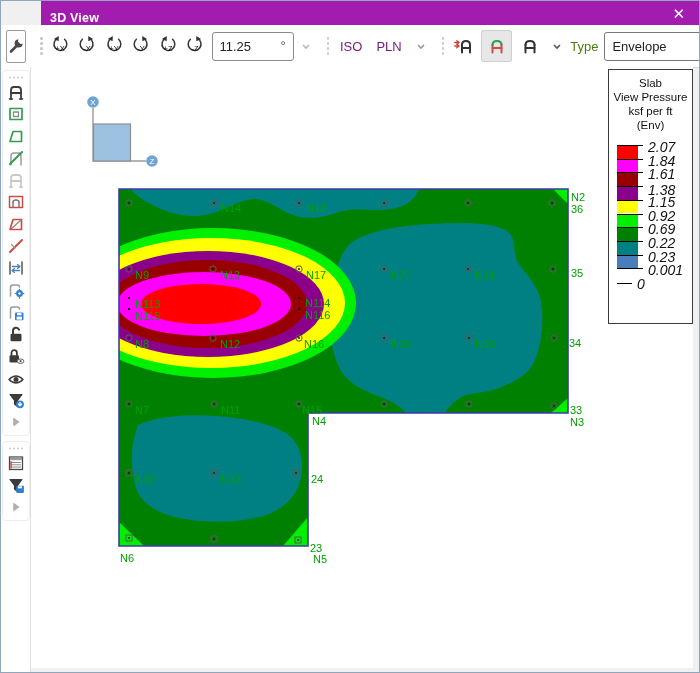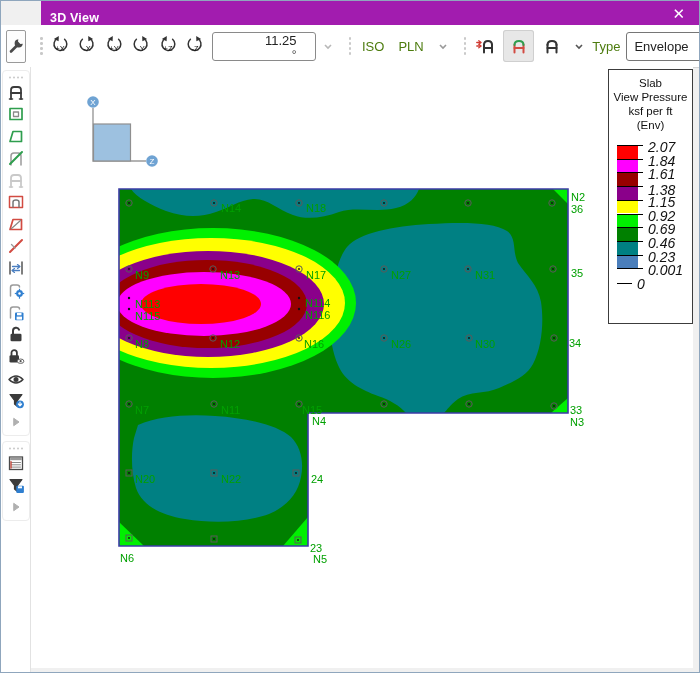--- a/index.html
+++ b/index.html
@@ -14,25 +14,25 @@
     display:flex;align-items:center;padding:0 4px;}
   .tb-group{display:flex;align-items:center;height:36px;padding:0 3px;}
   .tb-sep{width:1px;height:32px;background:#e3e3e3;margin:0 2px;}
   .grip-v{display:flex;flex-direction:column;gap:2.5px;margin:0 4px 0 2px;}
   .grip-v i{width:2.5px;height:2.5px;border-radius:50%;background:#c9c9c9;display:block;}
   .tb-btn{border:none;background:none;height:30px;min-width:27px;padding:1px 2px;display:flex;align-items:center;
     justify-content:center;border-radius:3px;color:#333;}
   .tb-btn.active{background:#e7e7e7;box-shadow:inset 0 0 0 1px #cfcfcf;}
   .wrench-btn{width:27px;height:31px;border:1px solid #9a9a9a;background:#fdfdfd;border-radius:2px;
     display:flex;align-items:center;justify-content:center;margin:0 5px 0 1px;}
-  .angle-box{width:66px;height:27px;border:1px solid #8a8a8a;border-radius:3px;display:flex;align-items:flex-end;
-    padding:0 18px;font-size:13px;color:#222;background:#fff;margin-left:3px;flex-direction:column;}
+  .angle-box{width:66px;height:27px;border:1px solid #8a8a8a;border-radius:3px;display:flex;align-items:center;
+    padding:0 7px;font-size:13px;color:#222;background:#fff;margin-left:3px;}
   .angle-box .unit{margin-left:auto;font-size:12px;color:#444;}
   .chev-sm{width:18px;height:22px;display:flex;align-items:center;justify-content:center;margin-left:3px;}
-  .txt-btn{font-size:13px;color:#4d7c0f;padding:4px 7px;border:none;background:none;border-radius:3px;}
+  .txt-btn{font-size:13px;color:#701a75;padding:4px 7px;border:none;background:none;border-radius:3px;}
   .type-label{font-size:13px;color:#4d7c0f;margin:0 6px 0 4px;}
   .select-box{width:104px;height:27px;border:1px solid #767676;border-radius:3px;background:#fff;display:flex;
     align-items:center;padding:0 7px;font-size:13px;color:#222;}
   
   .sidebar{position:absolute;left:0;top:66px;bottom:0;width:30px;background:#fff;border-right:1px solid #e2e2e2;
     display:flex;flex-direction:column;align-items:center;padding-top:3px;box-sizing:border-box;}
   .sb-group{border:1px solid #ececec;border-radius:4px;background:#fff;display:flex;flex-direction:column;
     align-items:center;padding:2px 0;margin-bottom:5px;width:26px;}
   .sb-icon{width:22px;height:22px;display:flex;align-items:center;justify-content:center;}
   .sb-icon.grip{height:8px;}
@@ -582,21 +582,21 @@
         <div class="lg-tick" style="top:54.8px"></div>
         <div class="lg-val" style="top:48.8px">1.15</div>
         <div class="lg-swatch" style="top:68.5px;background:#00F000"></div>
         <div class="lg-tick" style="top:68.5px"></div>
         <div class="lg-val" style="top:62.5px">0.92</div>
         <div class="lg-swatch" style="top:82.19999999999999px;background:#008000"></div>
         <div class="lg-tick" style="top:82.19999999999999px"></div>
         <div class="lg-val" style="top:76.19999999999999px">0.69</div>
         <div class="lg-swatch" style="top:95.89999999999999px;background:#008083"></div>
         <div class="lg-tick" style="top:95.89999999999999px"></div>
-        <div class="lg-val" style="top:89.89999999999999px">0.46</div>
+        <div class="lg-val" style="top:89.89999999999999px">0.22</div>
         <div class="lg-swatch" style="top:109.6px;background:#4A7EBB"></div>
         <div class="lg-tick" style="top:109.6px"></div>
         <div class="lg-val" style="top:103.6px">0.23</div>
         <div class="lg-tick" style="top:123.3px"></div>
         <div class="lg-val" style="top:117.3px">0.001</div>
         <div class="lg-zero-line" style="top:138.3px"></div>
         <div class="lg-val" style="top:131.3px;left:20px">0</div>
       </div>
     </div>
 </div>

